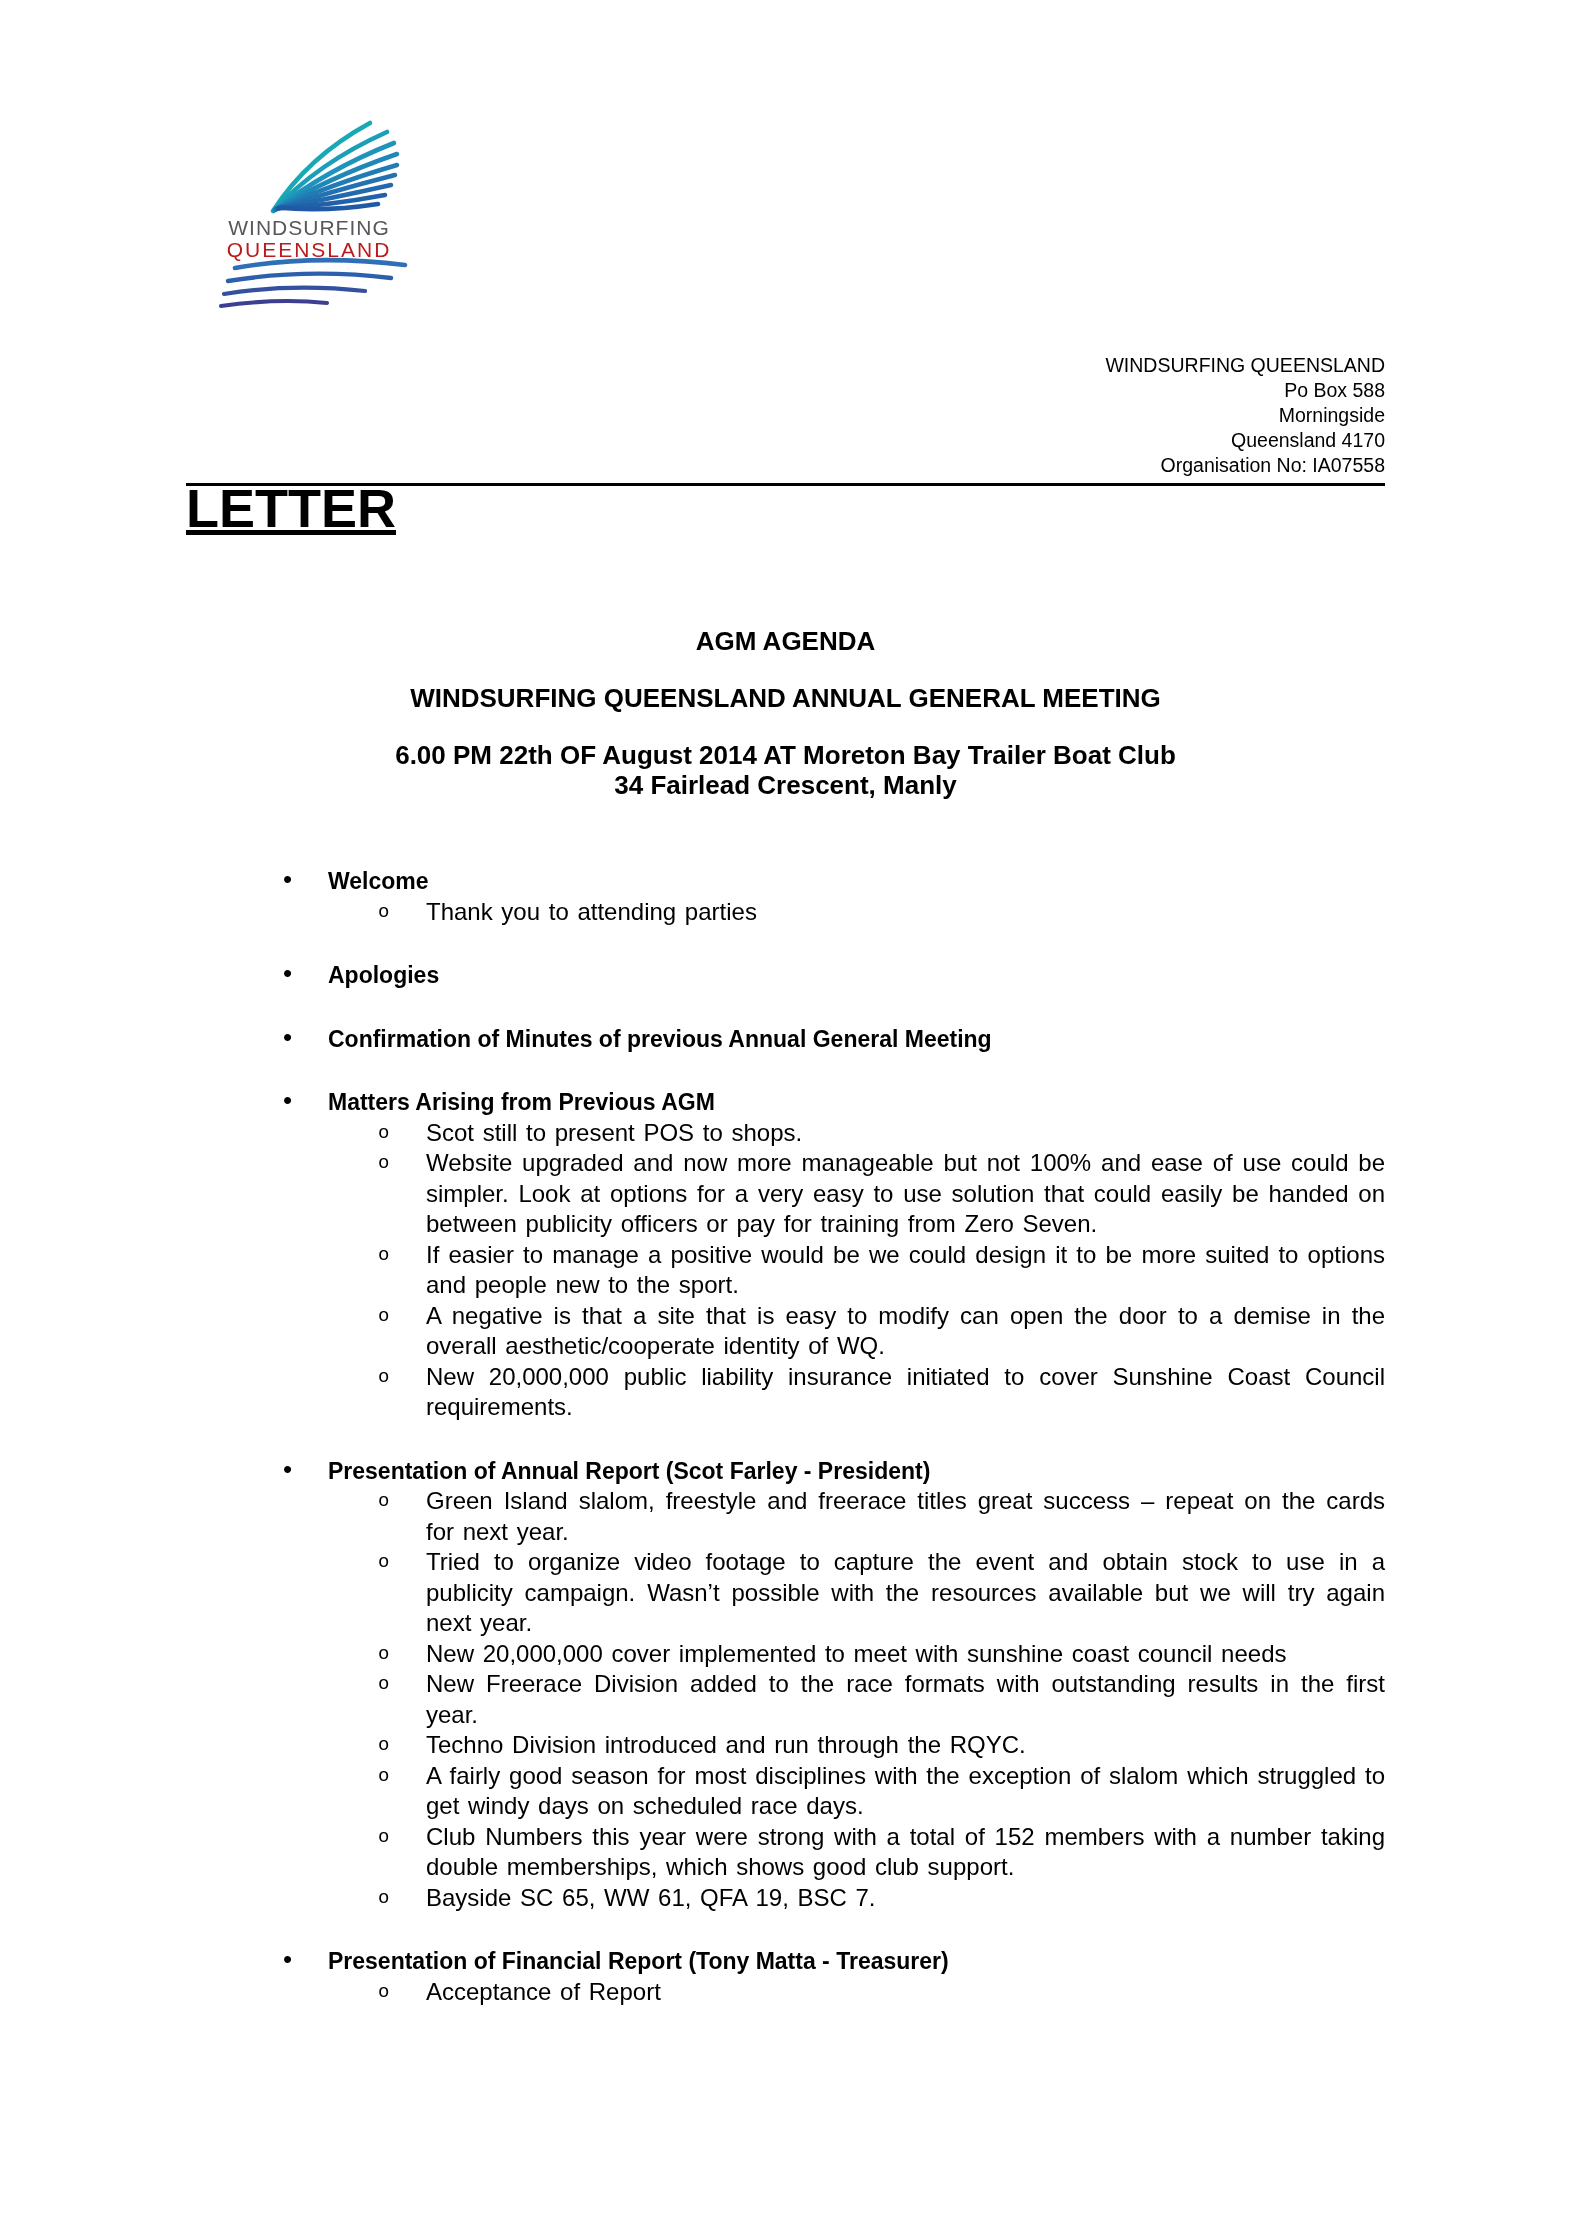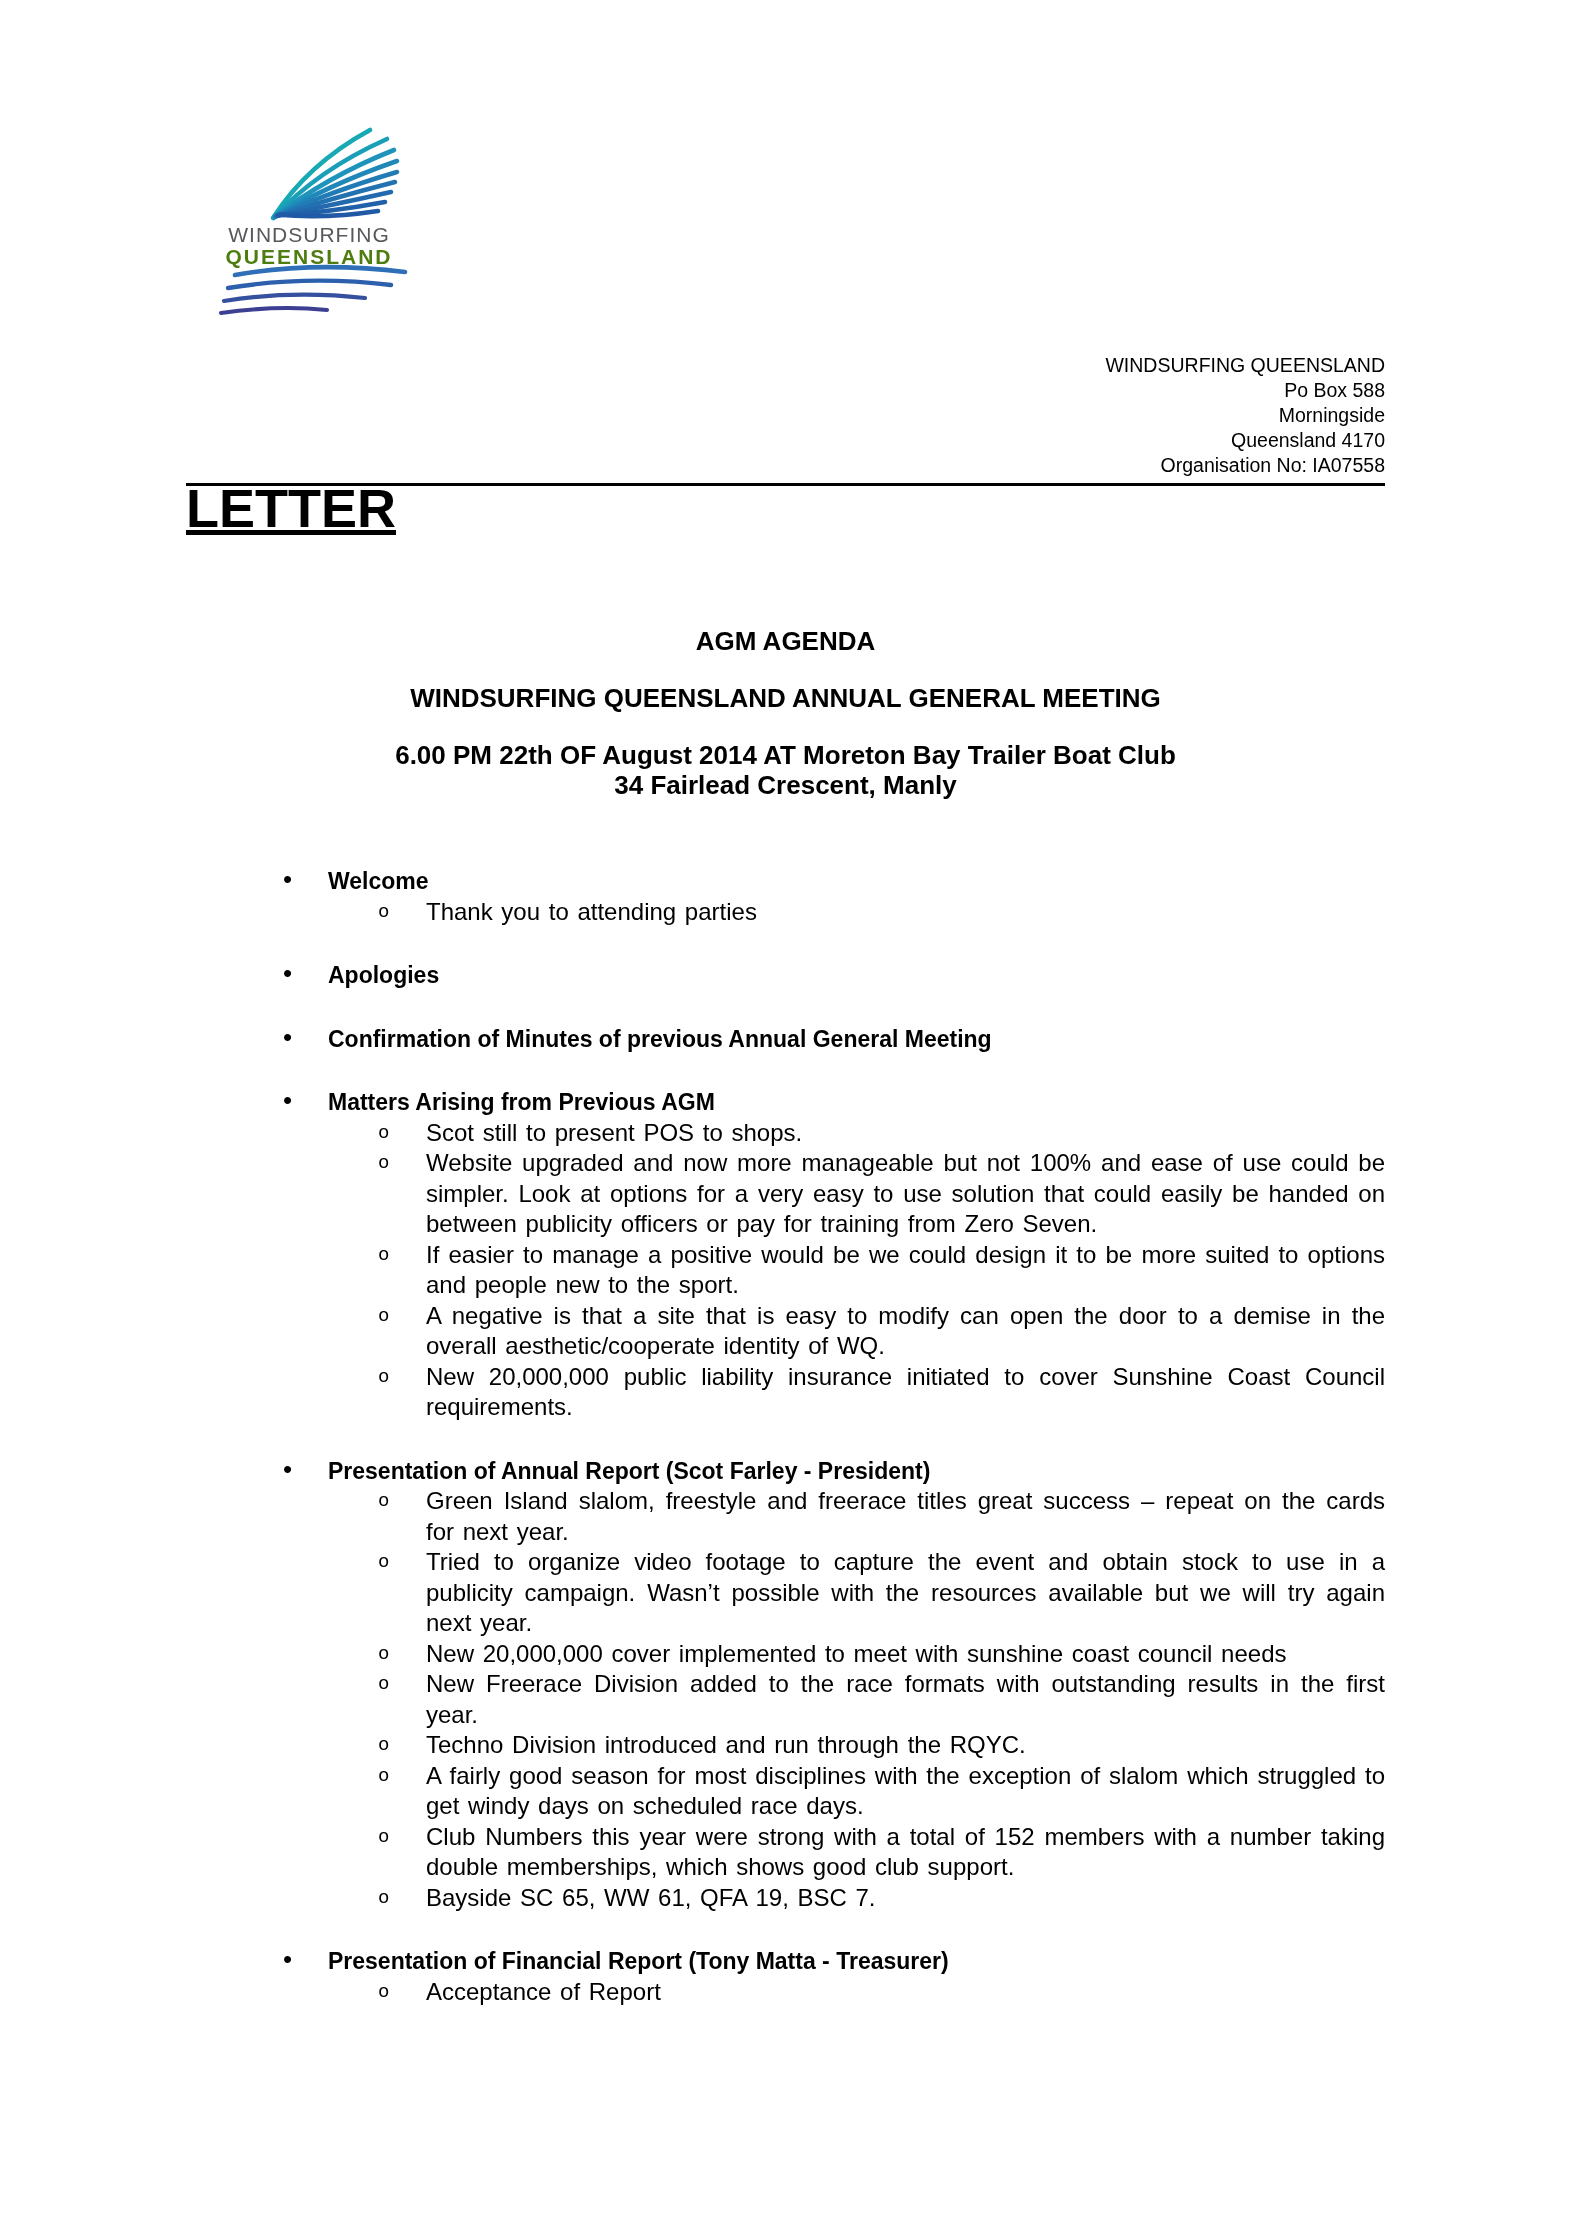--- a/index.html
+++ b/index.html
@@ -9,25 +9,25 @@
   .page {
     position: relative;
     width: 1571px;
     height: 2223px;
     margin: 0 auto;
     background: #ffffff;
     overflow: hidden;
   }
 
   
-  .logo { position: absolute; left: 215px; top: 108px; width: 230px; height: 230px; }
+  .logo { position: absolute; left: 215px; top: 101px; width: 230px; height: 230px; }
   .logo svg { position: absolute; left: 0; top: 0; }
   .logo-text { position: absolute; left: 0; top: 116px; width: 188px; text-align: center; }
   .logo-line1 { font-size: 21px; line-height: 22px; letter-spacing: 1px; color: #57585b; font-weight: 400; }
-  .logo-line2 { font-size: 21px; line-height: 22px; letter-spacing: 2px; color: #4d7c0f; font-weight: 700; }
+  .logo-line2 { font-size: 21px; line-height: 22px; letter-spacing: 2px; color: #b91c1c; font-weight: 400; }
 
   
   .content { padding: 353px 186px 0 186px; }
   .org-name, .addr-line { font-size: 19.5px; font-weight: normal; line-height: 25px; text-align: right; }
   .rule { border: none; border-top: 3px solid #000; margin-top: 5px; }
   .doc-type { font-size: 54px; font-weight: bold; line-height: 44px; text-decoration: underline; }
 
   
   .title-block { margin-top: 96px; text-align: center; }
   .title-line { font-size: 26px; font-weight: bold; line-height: 30px; }

